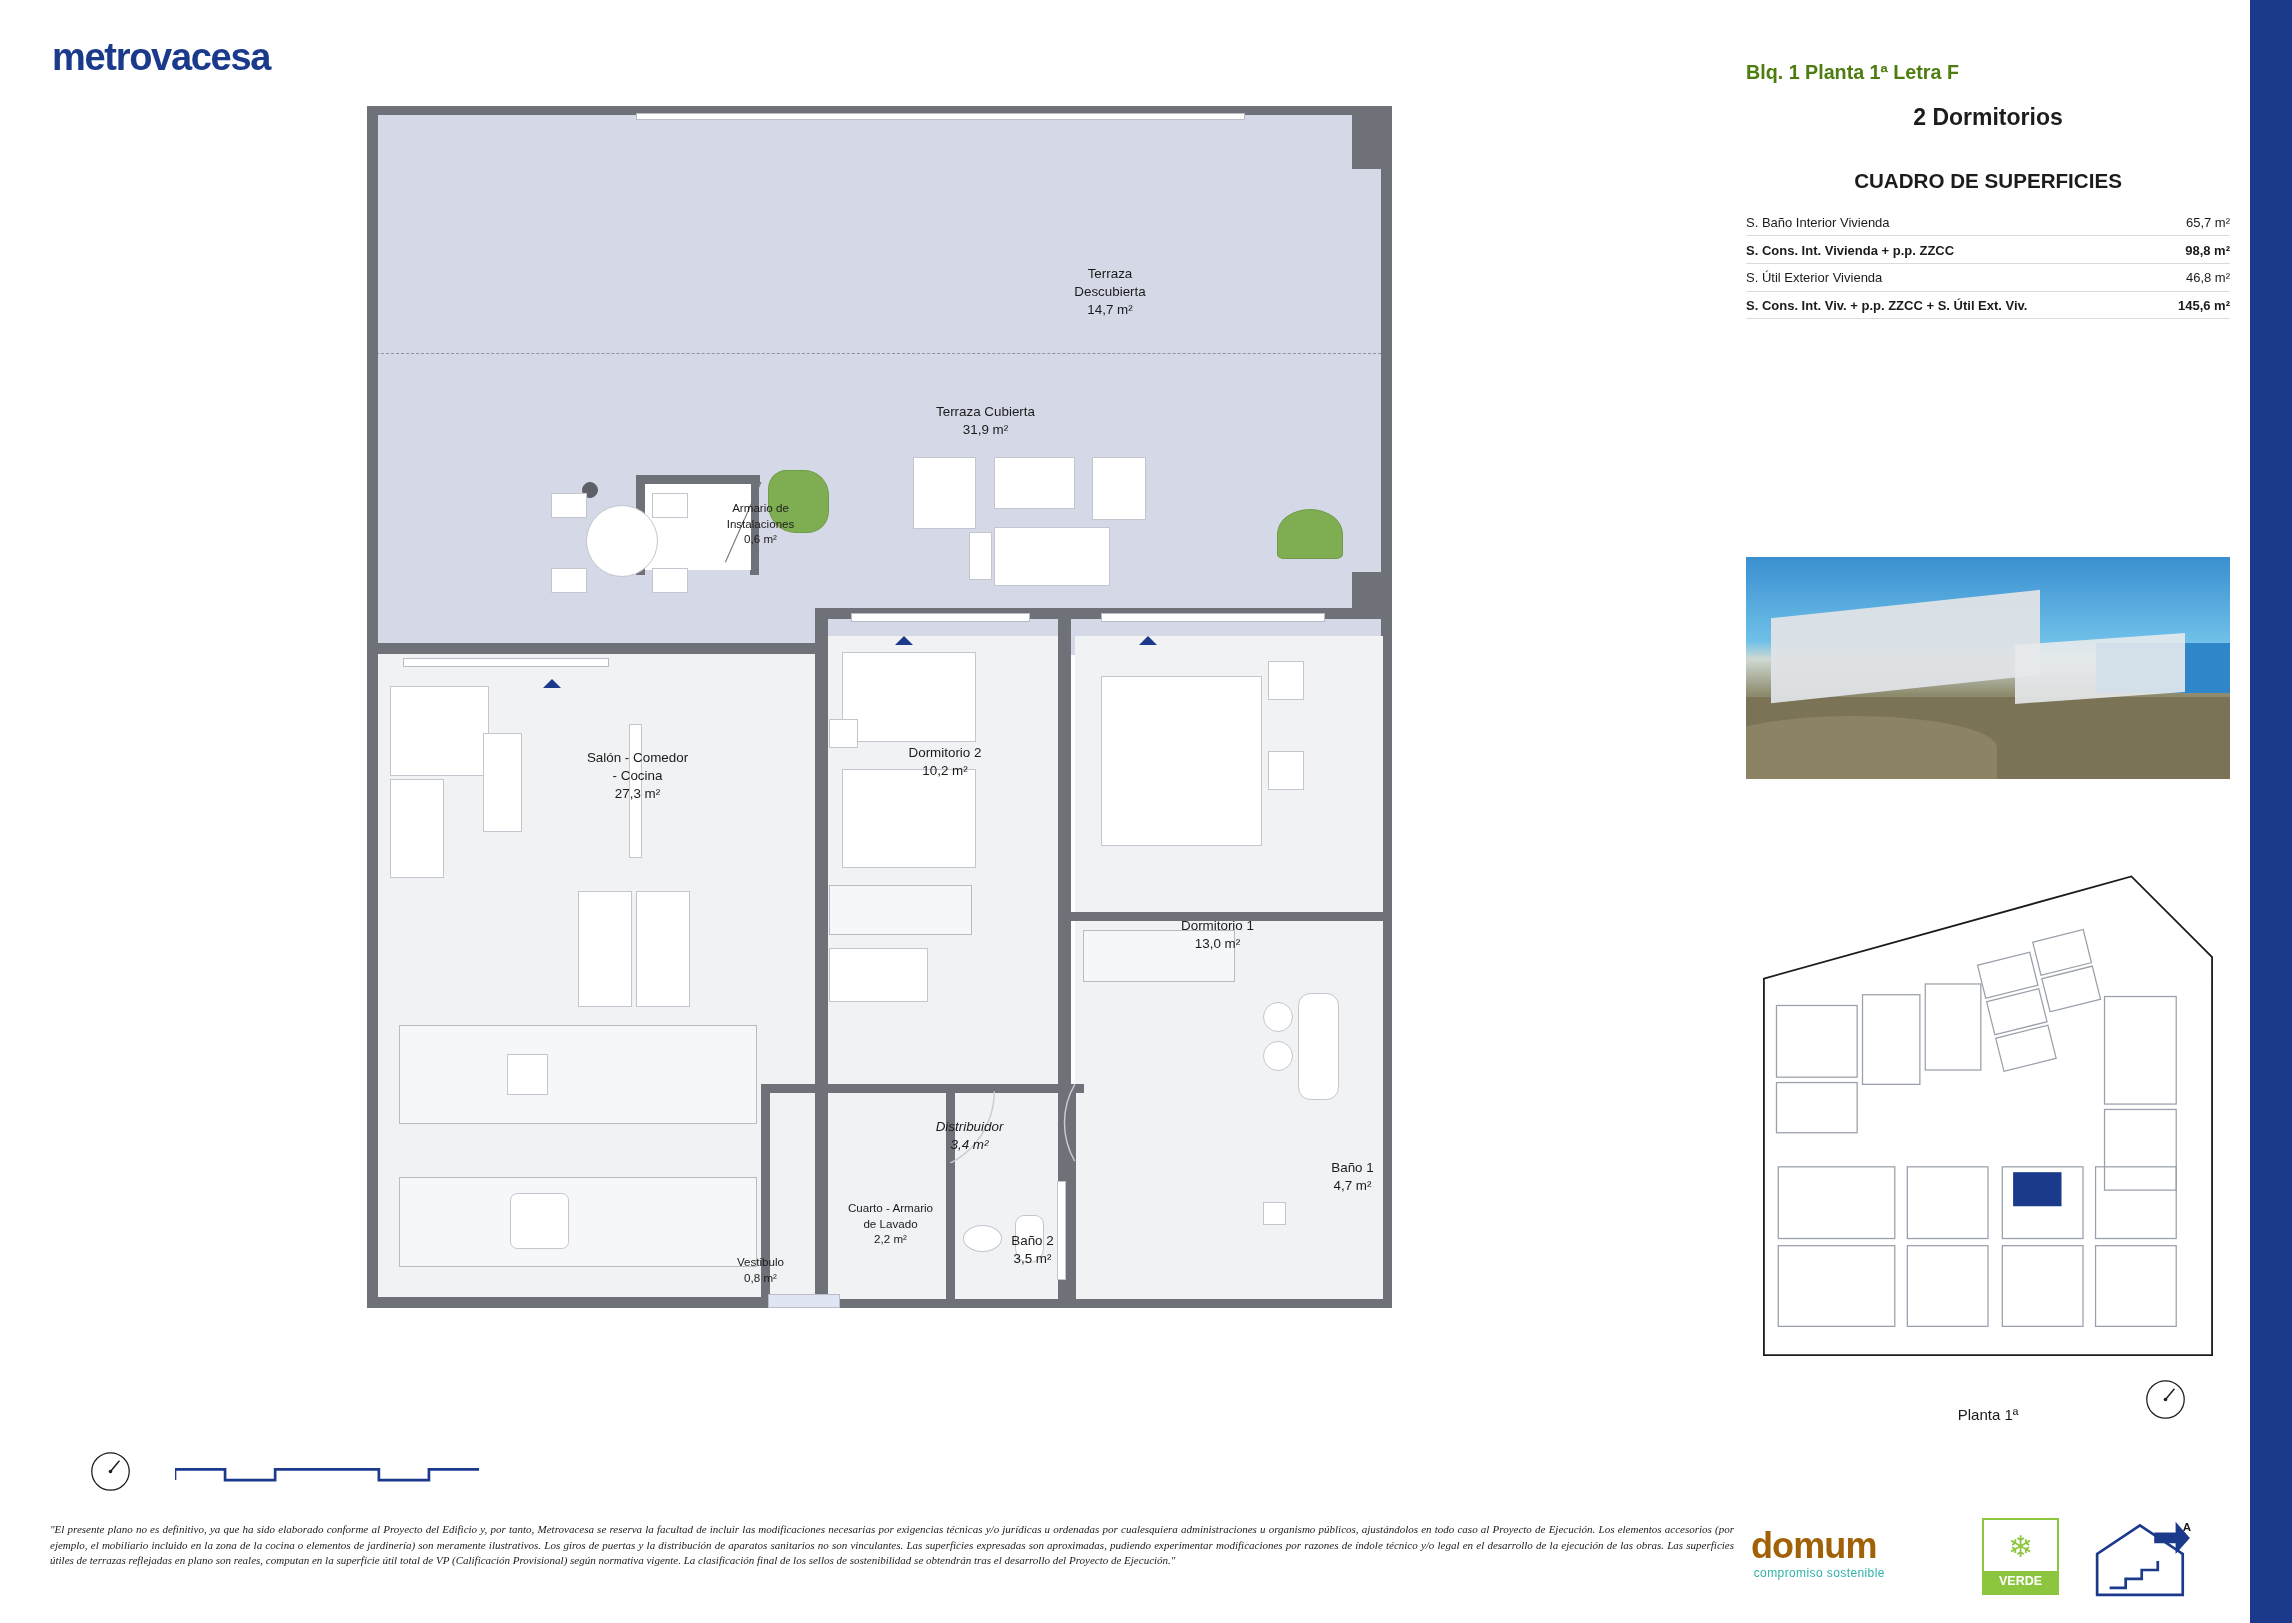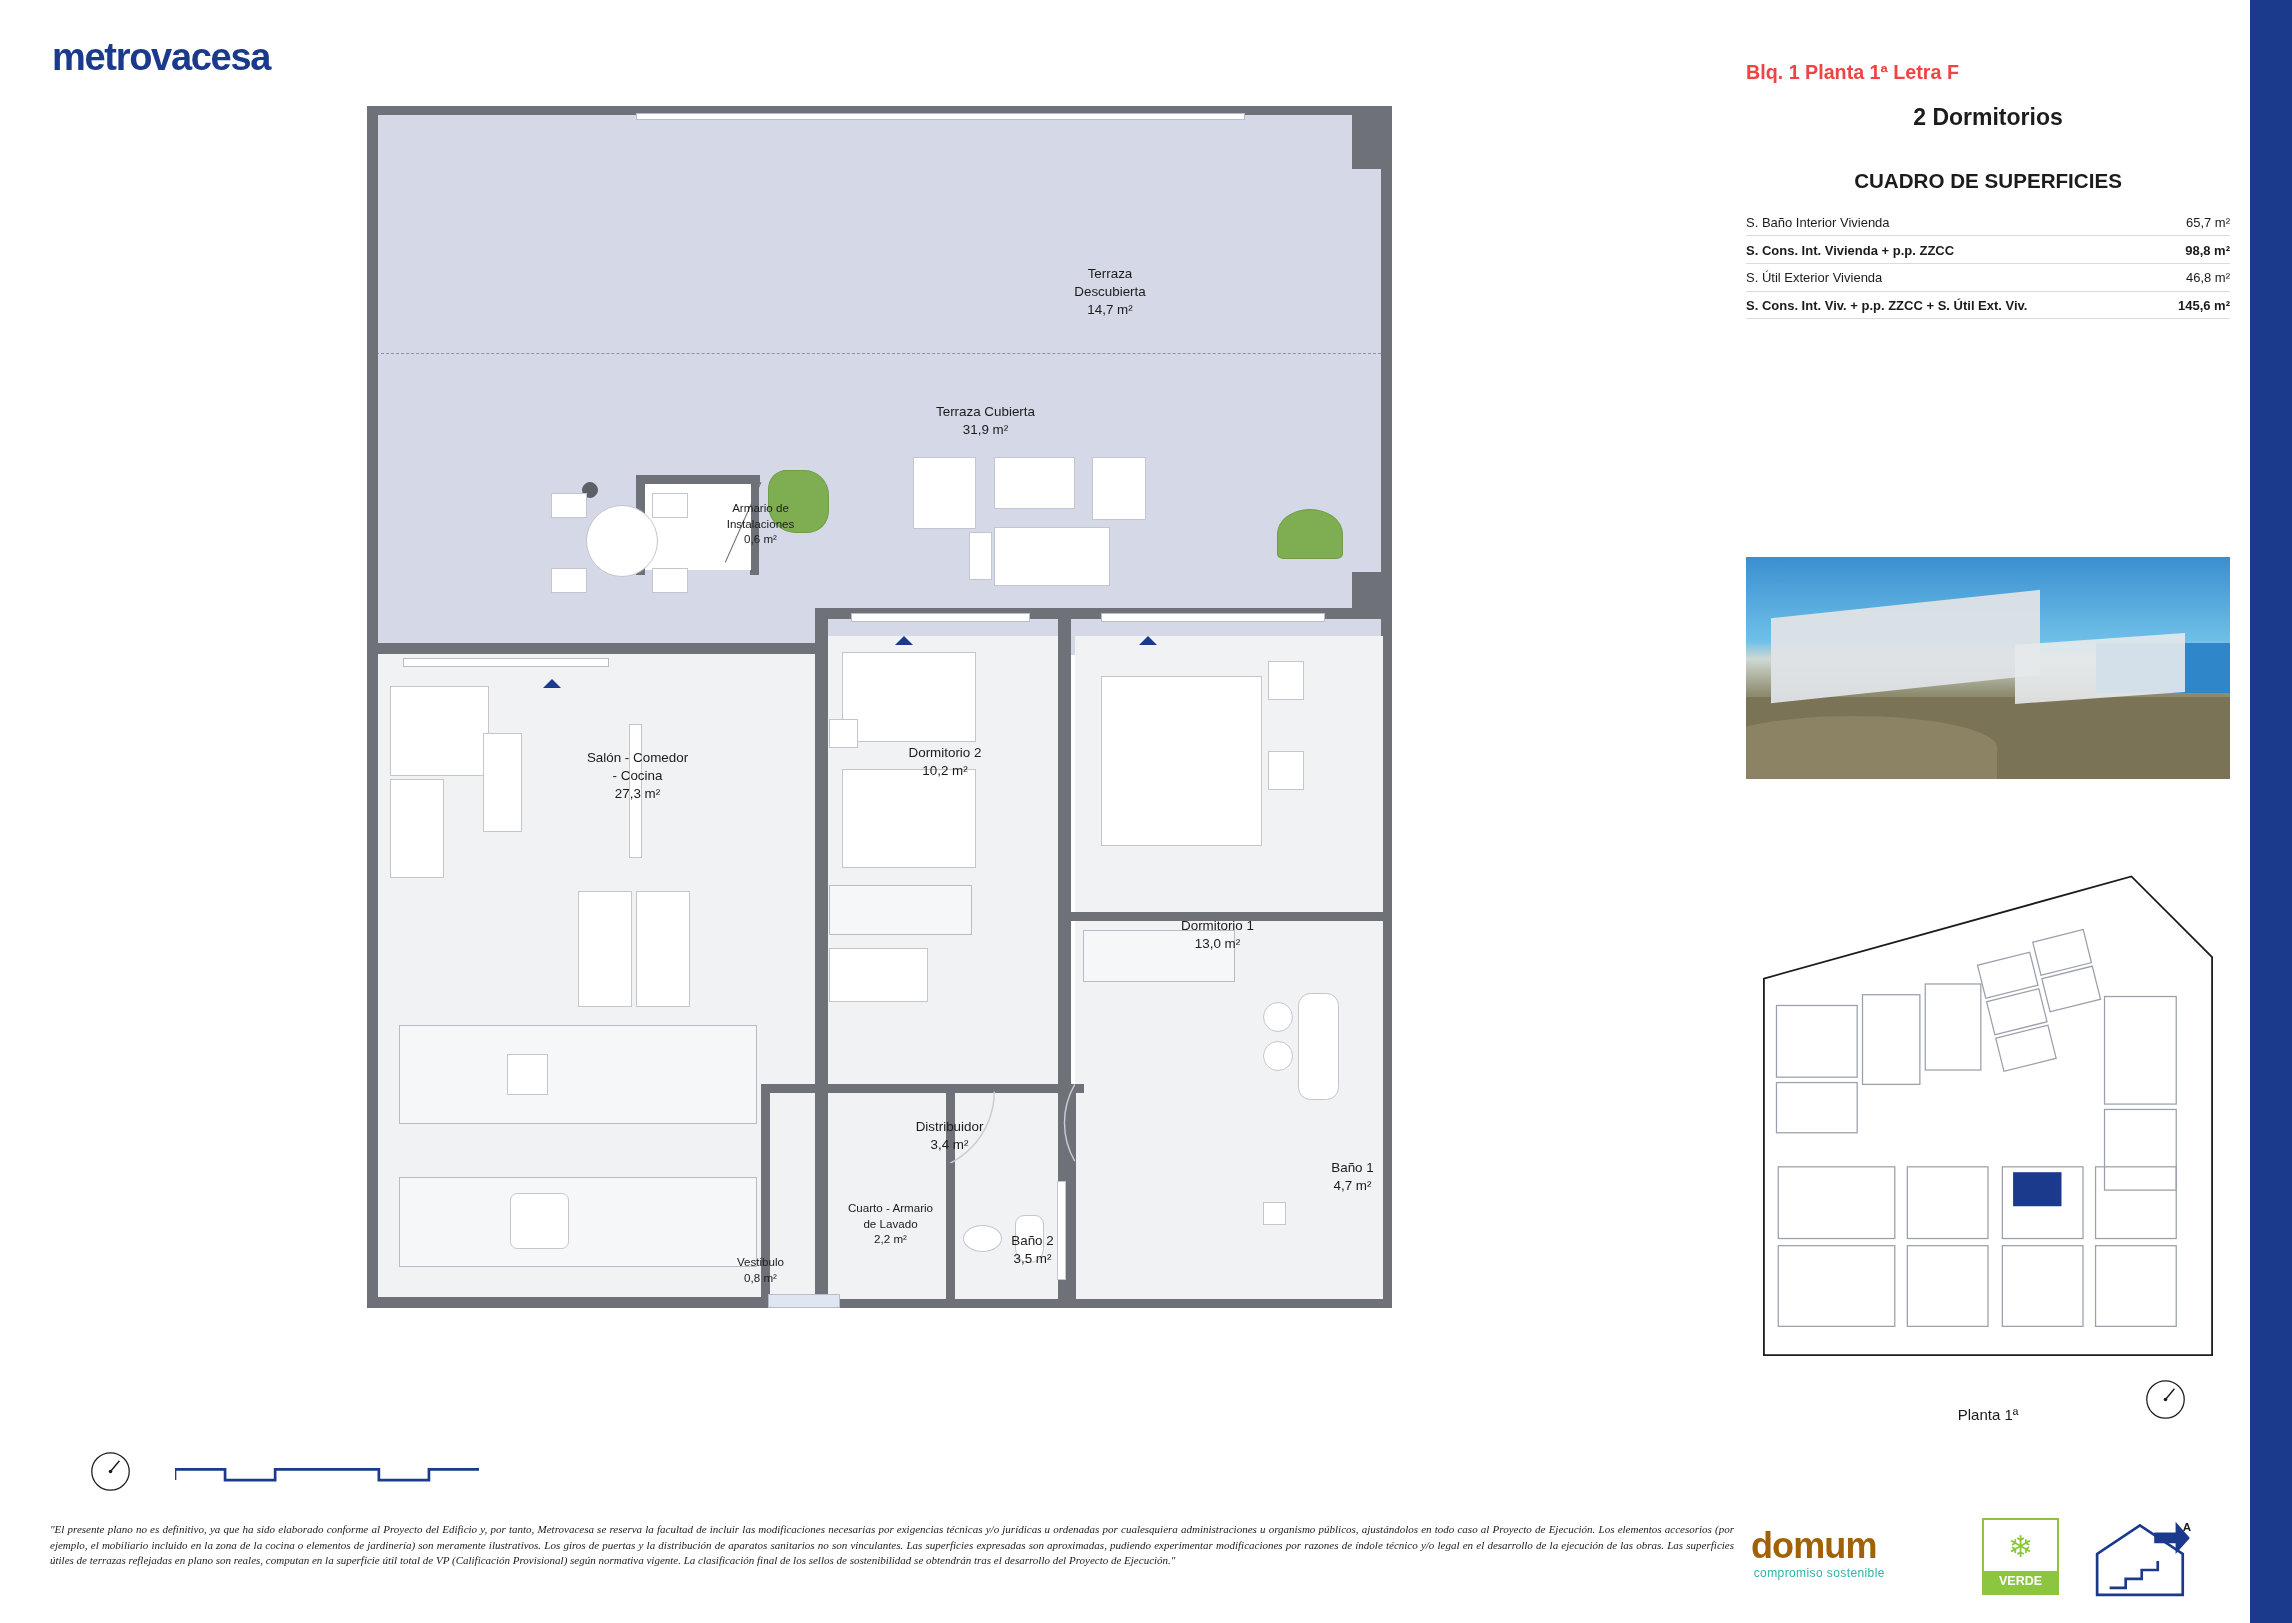--- a/index.html
+++ b/index.html
@@ -43,21 +43,21 @@
   }
   .lbl.small { font-size:11.6px; }
   .tri { position:absolute; width:0;height:0;border-left:9.9px solid transparent;border-right:9.9px solid transparent;border-bottom:9.9px solid #1b3a8c; }
 
   .furn { position:absolute; border:1.3px solid #c3c6cf; background:#ffffff; }
   .furn-g { position:absolute; border:1.3px solid #b9bcc6; background:#f6f7f9; }
 
   
   .info { position:absolute; left:1746px; top:36px; width:484px; }
   .title { font-size:36px; font-weight:bold; color:#123; letter-spacing:-0.4px; }
-  .sub1 { margin-top:25px; font-size:19.7px; font-weight:bold; color:#ef4444; }
+  .sub1 { margin-top:25px; font-size:19.7px; font-weight:bold; color:#4d7c0f; }
   .sub2 { margin-top:19.7px; font-size:23px; font-weight:bold; color:#1c1c1c; text-align:center; }
   .cuadro-title { margin-top:38px; font-size:20.6px; font-weight:bold; text-align:center; color:#1c1c1c;}
   table.sup { width:100%; border-collapse:collapse; margin-top:16px; }
   table.sup td { font-size:13px; padding:6.3px 0 5.4px 0; border-bottom:0.9px solid #d9dbe0; }
   table.sup td.v { text-align:right; white-space:nowrap; }
   table.sup tr.b td { font-weight:bold; }
 
   .photo {
     position:absolute; left:1746px; top:557px; width:484px; height:222px;
     background:linear-gradient(#3a8fd0 0%, #6fc0e8 38%, #cfd9d2 46%, #8d8b6e 62%, #6f6a51 100%);
@@ -226,21 +226,21 @@
   <div class="lbl" style="left:466px;top:638px;width:224px;">
     <span>Dormitorio 2</span><br>
     <span>10,2 m²</span>
   </div>
 
   <div class="lbl" style="left:716px;top:811px;width:269px;">
     <span>Dormitorio 1</span><br>
     <span>13,0 m²</span>
   </div>
 
-  <div class="lbl" style="left:466px;top:1012px;width:233px;">
+  <div class="lbl" style="left:486px;top:1012px;width:233px;font-style:italic;">
     <span>Distribuidor</span><br>
     <span>3,4 m²</span>
   </div>
 
   <div class="lbl" style="left:896px;top:1053px;width:179px;">
     <span>Baño 1</span><br>
     <span>4,7 m²</span>
   </div>
 
   <div class="lbl" style="left:585px;top:1102px;width:161px;margin-top:24px;">

